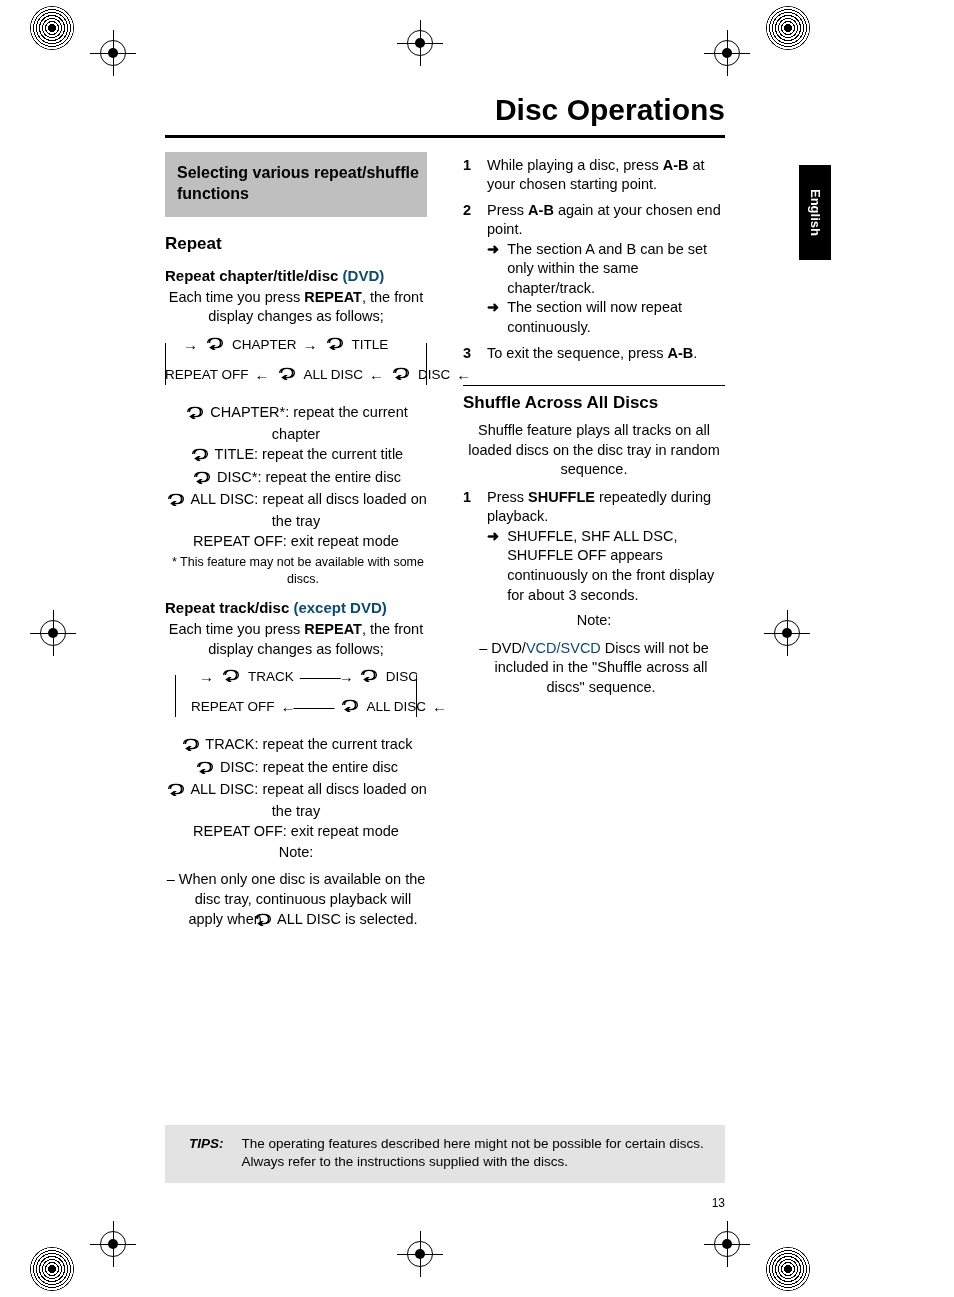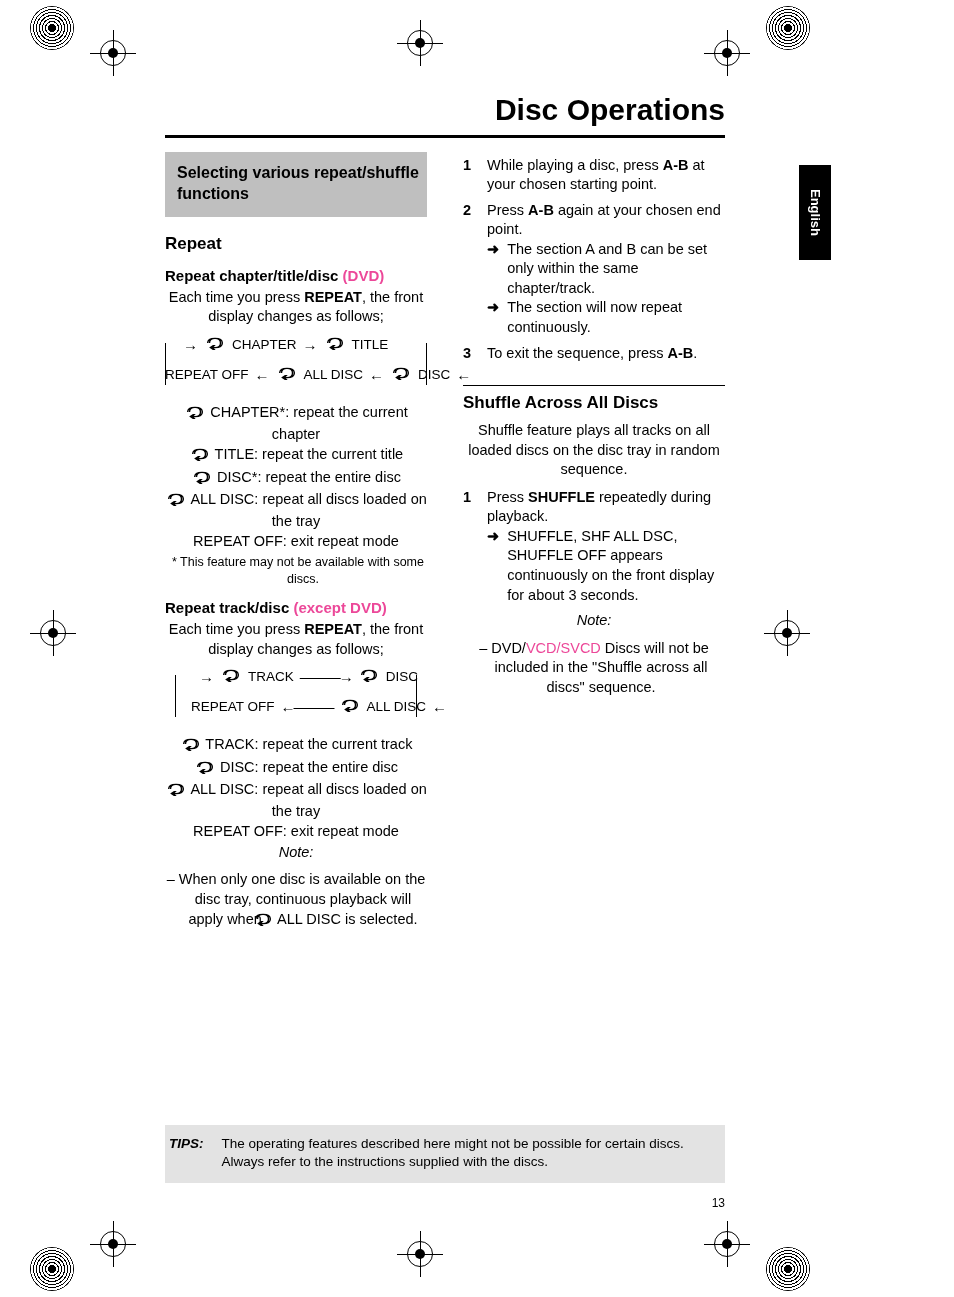--- a/index.html
+++ b/index.html
@@ -104,25 +104,25 @@
     margin: 0 0 6px 0;
     border-top: 1.5px solid #000;
     padding-top: 6px;
   }
   h3.section.noborder { border-top: none; padding-top: 0; }
   h4.sub {
     font-size: 15px;
     font-weight: bold;
     margin: 10px 0 2px 0;
   }
-  .red { color: #ec4899; margin-top: 32px; }
+  .red { color: #0c4a6e; margin-top: 32px; }
   p { margin: 2px 0 8px 0; text-align: center; }
   .bold { font-weight: bold; }
   .footnote { font-size: 12.5px; padding-left: 14px; text-indent: -10px; }
-  .note-label { font-style: italic; margin-top: 0; }
+  .note-label { margin-top: 0; }
   .note-body { padding-left: 14px; text-indent: -14px; }
   ol.steps { list-style: none; padding: 0; margin: 4px 0; }
   ol.steps > li { display: flex; gap: 10px; margin-bottom: 6px; }
   ol.steps > li > .num { font-weight: bold; min-width: 14px; }
   ol.steps .arrow-line { display: flex; gap: 8px; padding-left: 0; }
   ol.steps .arrow { font-weight: bold; }
   .loop-icon {
     display: inline-block;
     vertical-align: -2px;
   }
@@ -151,21 +151,21 @@
     position: absolute;
     left: 0; top: 8px; bottom: 8px;
     width: 0; border-left: 1px solid #000;
   }
   .defs p { margin: 1px 0; }
   .tips-box {
     position: absolute;
     left: 0; right: 0;
     bottom: 34px;
     background: #e3e3e3;
-    padding: 10px 12px 12px 4px;
+    padding: 10px 12px 12px 24px;
     font-size: 13.5px;
     display: flex;
     gap: 18px;
   }
   .tips-box .label { font-style: italic; font-weight: bold; }
   .page-num {
     position: absolute;
     right: 0;
     bottom: 6px;
     font-size: 12px;

